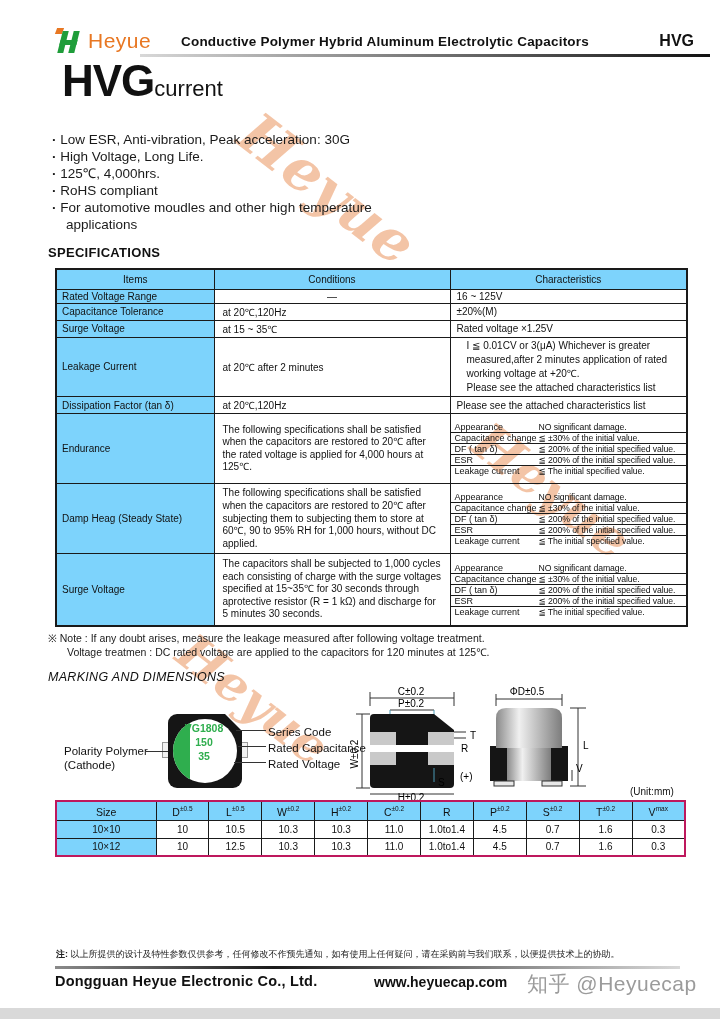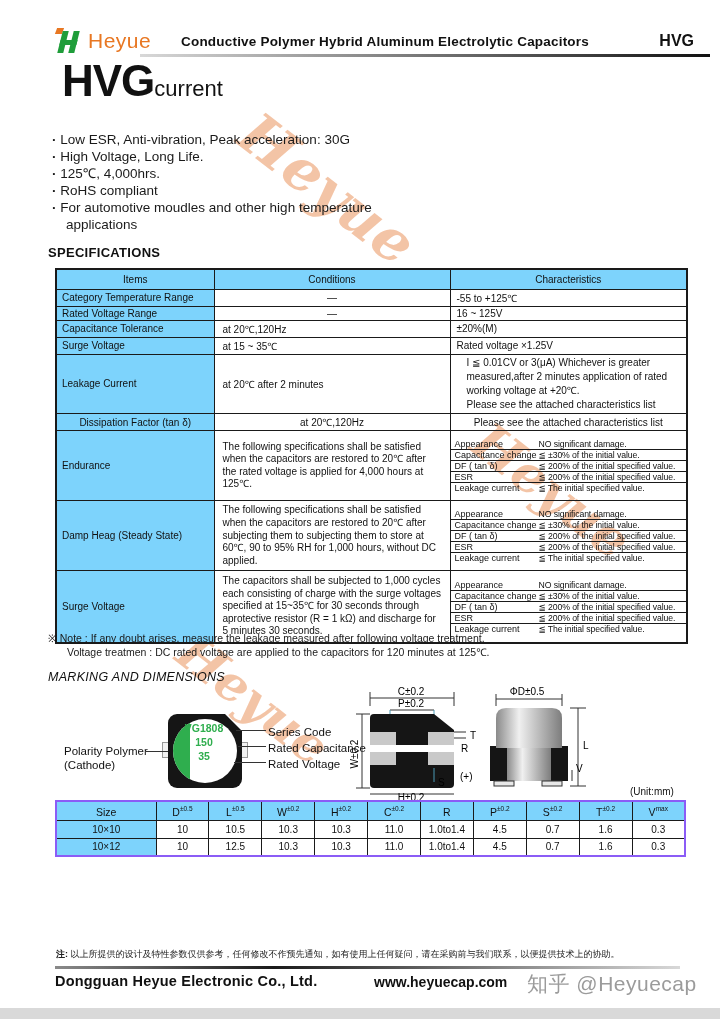--- a/index.html
+++ b/index.html
@@ -66,21 +66,21 @@
   .chip-text { position:absolute; left:12px; top:7px; width:48px; text-align:center;
                font-size:10.5px; line-height:14px; color:#2fae4e; font-weight:bold; letter-spacing:0; }
   .mark-label-left { position:absolute; left:64px; top:58px; font-size:11.5px; line-height:14px; }
   .mark-line { position:absolute; background:#333; }
   .mark-labels-right { position:absolute; left:268px; top:38px; font-size:11.5px; line-height:16px; }
 
   .unit-label { position:absolute; left:630px; top:786px; font-size:10px; }
 
   
   .dims-table { position:absolute; left:55px; top:800px; width:631px; border-collapse:collapse; table-layout:fixed;
-                border:2px solid #8b5cf6; }
+                border:2px solid #be185d; }
   .dims-table td { border:1px solid #1a1a1a; font-size:10px; text-align:center; height:18px; }
   .dims-table .hd { font-size:10.5px; }
   .sup { font-size:6.5px; vertical-align:super; }
 
   
   .cn-note { position:absolute; left:56px; top:948px; font-size:9px; color:#222; }
   .cn-note b { font-weight:bold; }
   .footer-rule { position:absolute; left:55px; right:40px; top:966px; height:3px;
                  background:linear-gradient(90deg,#8a8a8a,#1a1a1a 35%,#d8d8d8); }
   .company { position:absolute; left:55px; top:973px; font-size:14.5px; font-weight:bold; letter-spacing:0.2px; }
@@ -140,25 +140,20 @@
         <col style="width:236px">
         <col style="width:237px">
       </colgroup>
     <tbody>
         <tr style="height:20px;">
       <td class="g hcell">Items</td>
       <td class="g hcell">Conditions</td>
       <td class="g hcell">Characteristics</td>
     </tr>
     <tr style="height:14px;">
-      <td class="g item-cell">Category Temperature Range</td>
-      <td class="cond-cell cond-center">—</td>
-      <td class="char-cell">-55  to +125℃</td>
-    </tr>
-    <tr style="height:14px;">
       <td class="g item-cell">Rated Voltage Range</td>
       <td class="cond-cell cond-center">—</td>
       <td class="char-cell">16 ~ 125V</td>
     </tr>
     <tr style="height:14px;">
       <td class="g item-cell">Capacitance Tolerance</td>
       <td class="cond-cell">at 20℃,120Hz</td>
       <td class="char-cell">±20%(M)</td>
     </tr>
     <tr style="height:14px;">
@@ -169,21 +164,21 @@
     <tr style="height:59px;">
       <td class="g item-cell">Leakage Current</td>
       <td class="cond-cell">at 20℃ after 2 minutes</td>
       <td class="char-lines">
         <div>I ≦ 0.01CV or 3(μA) Whichever is greater</div>
         <div>measured,after 2 minutes application of rated</div>
         <div>working voltage at +20℃.</div>
         <div>Please see the attached characteristics list</div>
       </td>
     </tr>
-    <tr style="height:14px;text-align:center;">
+    <tr style="height:14px;">
       <td class="g item-cell">Dissipation Factor (tan δ)</td>
       <td class="cond-cell">at 20℃,120Hz</td>
       <td class="char-cell">Please see the attached characteristics list</td>
     </tr>
     <tr style="height:70px;">
       <td class="g item-cell">Endurance</td>
       <td class="cond-para">The following specifications shall be satisfied when the capacitors are restored to 20℃ after the rated voltage is applied for 4,000 hours at 125℃.</td>
       <td class="chars-cell">
         <div class="chars-wrap">
           <div class="crow">

